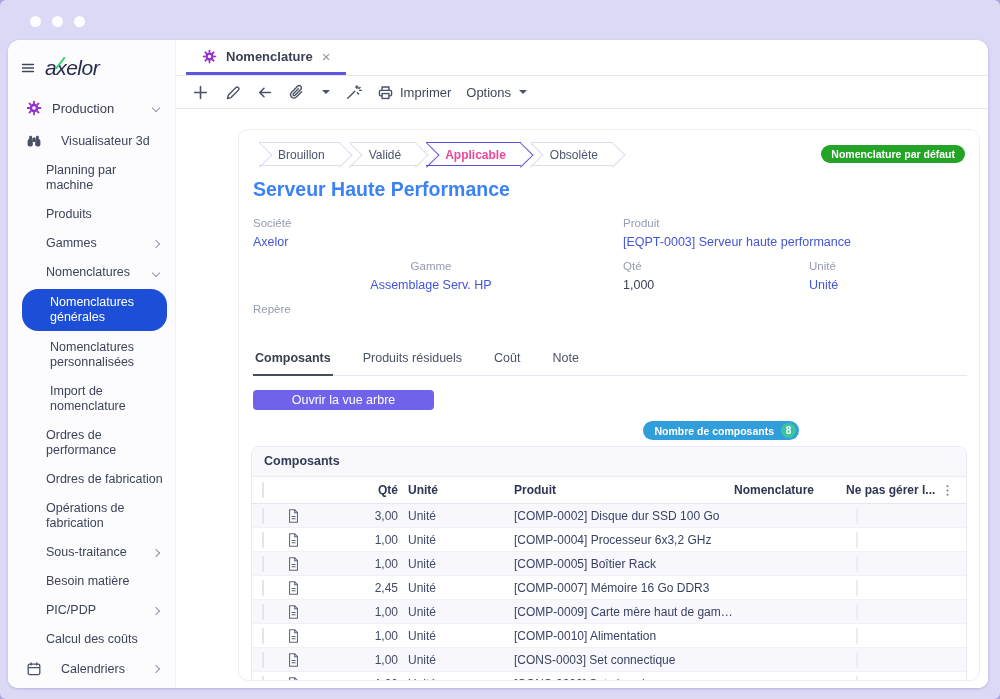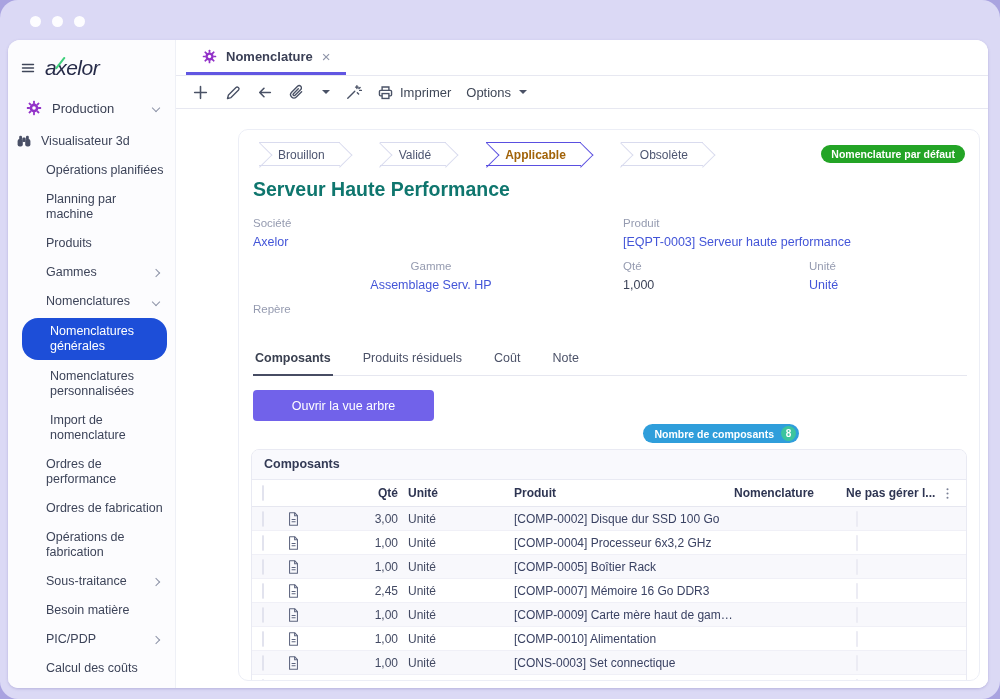--- a/index.html
+++ b/index.html
@@ -1,39 +1,39 @@
 <!DOCTYPE html>
 <html><head>
 <meta charset="utf-8">
 <style>
   * { margin:0; padding:0; box-sizing:border-box; }
   html,body { width:1000px; height:699px; overflow:hidden;
     font-family:"Liberation Sans","DejaVu Sans",sans-serif; background:#a9a3e0; }
-  .frame { position:absolute; inset:0; background:#dbd9f5; border-radius:18px; }
+  .frame { position:absolute; inset:0; background:#dbd9f5; border-radius:6px; }
   .dots { position:absolute; top:16px; left:30px; display:flex; gap:11px; }
   .dot { width:11px; height:11px; border-radius:50%; background:#fff; opacity:.95; }
   .app { position:absolute; left:8px; right:12px; top:40px; bottom:11px; background:#fff;
     border-radius:12px 12px 10px 10px; overflow:hidden; display:flex;
     box-shadow:0 1px 3px rgba(90,80,160,.28), inset 1px 0 0 #e7e6f4; }
 
   
   .sidebar { width:168px; background:#fcfcfe; border-right:1px solid #eef0f6; flex:none;
     padding-top:10px; overflow:hidden; }
   .sb-head { display:flex; align-items:center; padding:6px 10px 12px 12px; gap:9px; }
   .hamburger { width:16px; height:16px; color:#3f4659; }
   .logo { font-size:21px; font-style:italic; font-weight:500; letter-spacing:-0.5px; color:#272c49; }
   .logo .lx { position:relative; display:inline-block; }
   .logo .lx::after { content:''; position:absolute; left:-3px; top:6px; width:15px; height:2.4px;
     background:#3fd07c; border-radius:2px; transform:rotate(-52deg); }
   .sb-module { display:flex; align-items:center; gap:10px; padding:8px 12px 10px 18px;
     font-size:13px; color:#383e52; cursor:pointer; }
   .sb-module .icon { width:16px; height:16px; color:#9232c8; }
   .s-item { display:flex; align-items:center; padding:7px 10px 7px 38px; font-size:12.5px;
     color:#3d4459; line-height:15px; cursor:pointer; }
-  .s-item.lvl1 { padding-left:8px; gap:9px; }
+  .s-item.lvl1 { padding-left:18px; gap:19px; }
   .s-item.lvl3 { padding-left:42px; }
   .s-item.lvl3.active { background:#1d4ed8; color:#fff; border-radius:16px;
     margin:2px 8px 2px 14px; padding:6px 10px 6px 28px; }
   .s-icon { width:16px; height:16px; flex:none; color:#494f66; }
   .s-label { flex:1; }
   .chev { width:6px; height:6px; border-right:1.4px solid #8e94a8; border-bottom:1.4px solid #8e94a8;
     flex:none; margin-left:auto; margin-right:6px; }
   .chev.right { transform:rotate(-45deg); }
   .chev.down  { transform:rotate(45deg); }
   .sb-module .chev { margin-right:4px; }
@@ -57,46 +57,46 @@
 
   
   .statusrow { display:flex; align-items:center; padding:0 2px 0 8px; }
   .step { position:relative; height:24px; line-height:24px; padding:0 15px 0 19px; font-size:12px;
     color:#4d5570; border-top:1px solid #d9dbee; border-bottom:1px solid #d9dbee;
     margin-right:10px; background:transparent; cursor:pointer; }
   .step::before, .step::after { content:''; position:absolute; top:2.8px; width:16.5px; height:16.5px;
     transform:rotate(45deg); border-top:1px solid #d9dbee; border-right:1px solid #d9dbee; }
   .step::before { left:-8.5px; }
   .step::after  { right:-8.5px; }
-  .step.active { border-color:#5a4fe0; color:#a16207; font-weight:bold; z-index:2;
+  .step.active { border-color:#5a4fe0; color:#ec4899; font-weight:bold; z-index:2;
     border-top-width:1.5px; border-bottom-width:1.5px; }
   .step.active::before, .step.active::after { border-color:#5a4fe0; border-top-width:1.5px; border-right-width:1.5px; }
   .badge-default { margin-left:auto; background:#23a426; color:#fff; font-size:10.5px; font-weight:bold;
     padding:3px 10px; border-radius:12px; white-space:nowrap; }
 
-  .rec-title { margin:12px 0 0 2px; font-size:19.5px; font-weight:bold; color:#0f766e; }
+  .rec-title { margin:12px 0 0 2px; font-size:19.5px; font-weight:bold; color:#3b82f6; }
 
   .fgrid { display:grid; grid-template-columns:356px 172px auto; column-gap:14px; row-gap:9px;
     margin:16px 0 0 2px; }
   .field .flabel { font-size:11.5px; color:#959bb0; margin-bottom:6px; }
   .field .fvalue { font-size:12.5px; color:#3c4358; min-height:16px; }
   .field .fvalue.link { color:#4355d8; cursor:pointer; }
   .f-societe { grid-column:1; grid-row:1; } .f-produit { grid-column:2 / span 2; grid-row:1; }
   .f-gamme { grid-column:1; grid-row:2;text-align:center; } .f-qte { grid-column:2; grid-row:2; }
   .f-unite { grid-column:3; grid-row:2; } .f-repere { grid-column:1; grid-row:3; }
 
   .ctabs { display:flex; gap:28px; margin:14px 0 0 2px; border-bottom:1px solid #e6e7f0; }
   .ctab { font-size:12.5px; color:#4c5268; padding:0 2px 9px 2px; cursor:pointer;
     border-bottom:2px solid transparent; margin-bottom:-1px; }
   .ctab.active { color:#3a4050; font-weight:bold; border-bottom-color:#474c63; }
 
-  .treebtn { margin:14px 0 0 2px; width:181px; height:31px; background:#7162ea; border:none;
+  .treebtn { margin:14px 0 0 2px; width:181px; height:20px; background:#7162ea; border:none;
     border-radius:4px; color:#fff; font-size:12.5px; font-weight:500; cursor:pointer;
     font-family:inherit; }
-  .badge-row { display:flex; margin-top:3px; }
+  .badge-row { display:flex; margin-top:11px; }
   .count-badge { margin-left:auto; margin-right:168px; background:#2f9edb; border-radius:11px;
     display:flex; align-items:center; padding:2px 3px 2px 11px; cursor:default; }
   .count-badge .cb-label { color:#fff; font-size:10.5px; font-weight:bold; }
   .count-badge .cb-num { width:15px; height:15px; background:#3dc49e; border-radius:50%;
     color:#fff; font-size:10px; font-weight:bold; display:flex; align-items:center;
     justify-content:center; margin-left:7px; }
 
   
   .panel { margin-top:6px; border:1px solid #e9eaf3; border-radius:8px; overflow:hidden; background:#fff; }
   .panel-title { padding:7px 12px 8px 12px; background:#f9f9fd; font-size:12.5px; font-weight:bold;
@@ -161,25 +161,20 @@
                   <rect x="9.2" y="6" width="5.2" height="7.4" rx="2"></rect>
                   <rect x="3.2" y="2.8" width="2.8" height="4.2" rx="1.3"></rect>
                   <rect x="10" y="2.8" width="2.8" height="4.2" rx="1.3"></rect>
                   <rect x="6.3" y="4.6" width="3.4" height="4.4" rx="1.2"></rect>
                 </g>
               </svg></span>
             <span class="s-label">Visualisateur 3d</span>
 
           </div>
 
-          <div class="s-item lvl2">
-
-            <span class="s-label">Opérations planifiées</span>
-
-          </div>
 
           <div class="s-item lvl2">
 
             <span class="s-label">Planning par machine</span>
 
           </div>
 
           <div class="s-item lvl2">
 
             <span class="s-label">Produits</span>
@@ -330,21 +325,21 @@
         <span class="tb-text">
           <span>Options</span>
           <span class="caret"></span>
         </span>
       </div>
 
       <div class="content">
         <div class="card">
 
           <div class="statusrow">
-            <span style="display:flex;align-items:flex-start;gap:30px;">
+            <span style="display:flex;align-items:flex-start;">
 
             <span class="step">Brouillon</span>
                 <span class="step">Validé</span>
                 <span class="step active">Applicable</span>
                 <span class="step">Obsolète</span>
               </span>
             <span class="badge-default">Nomenclature par défaut</span>
           </div>
 
           <div class="rec-title">Serveur Haute Performance</div>

